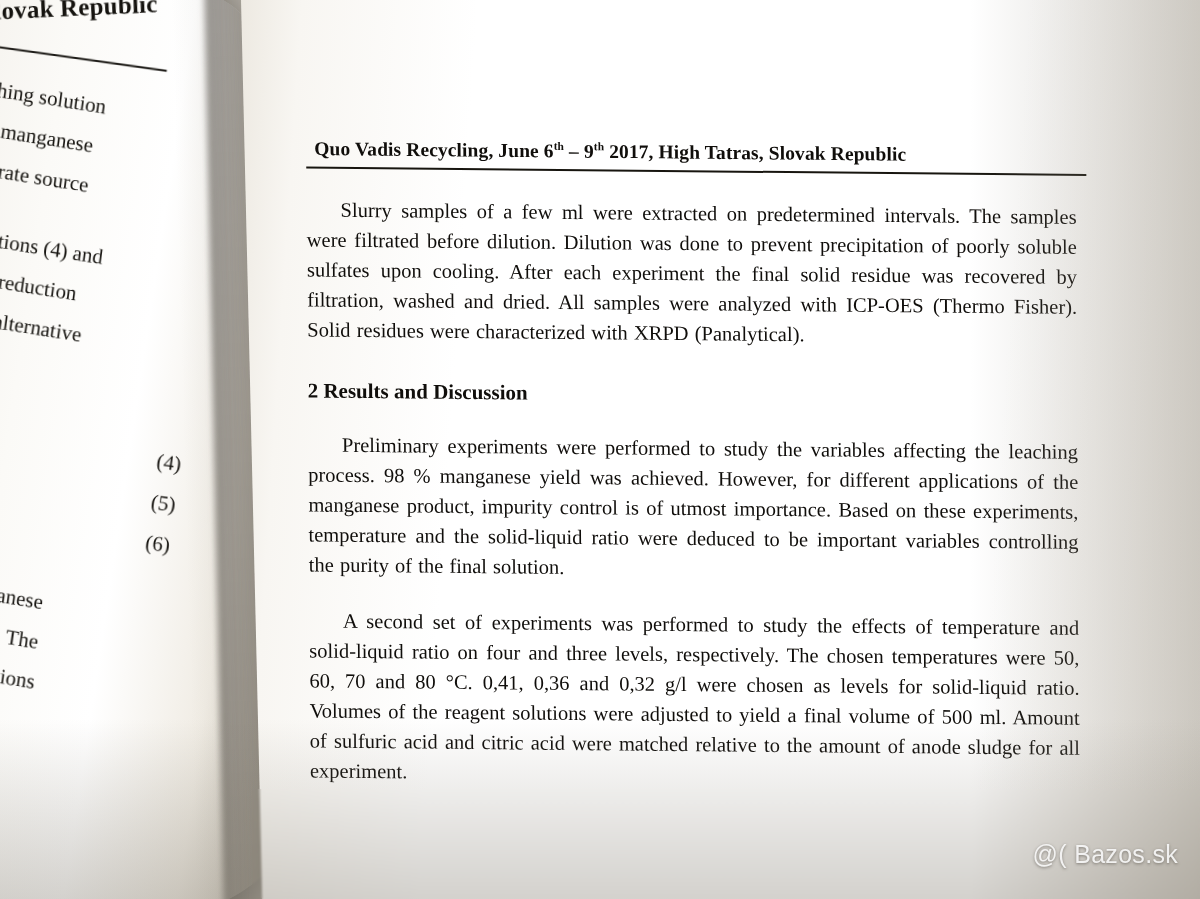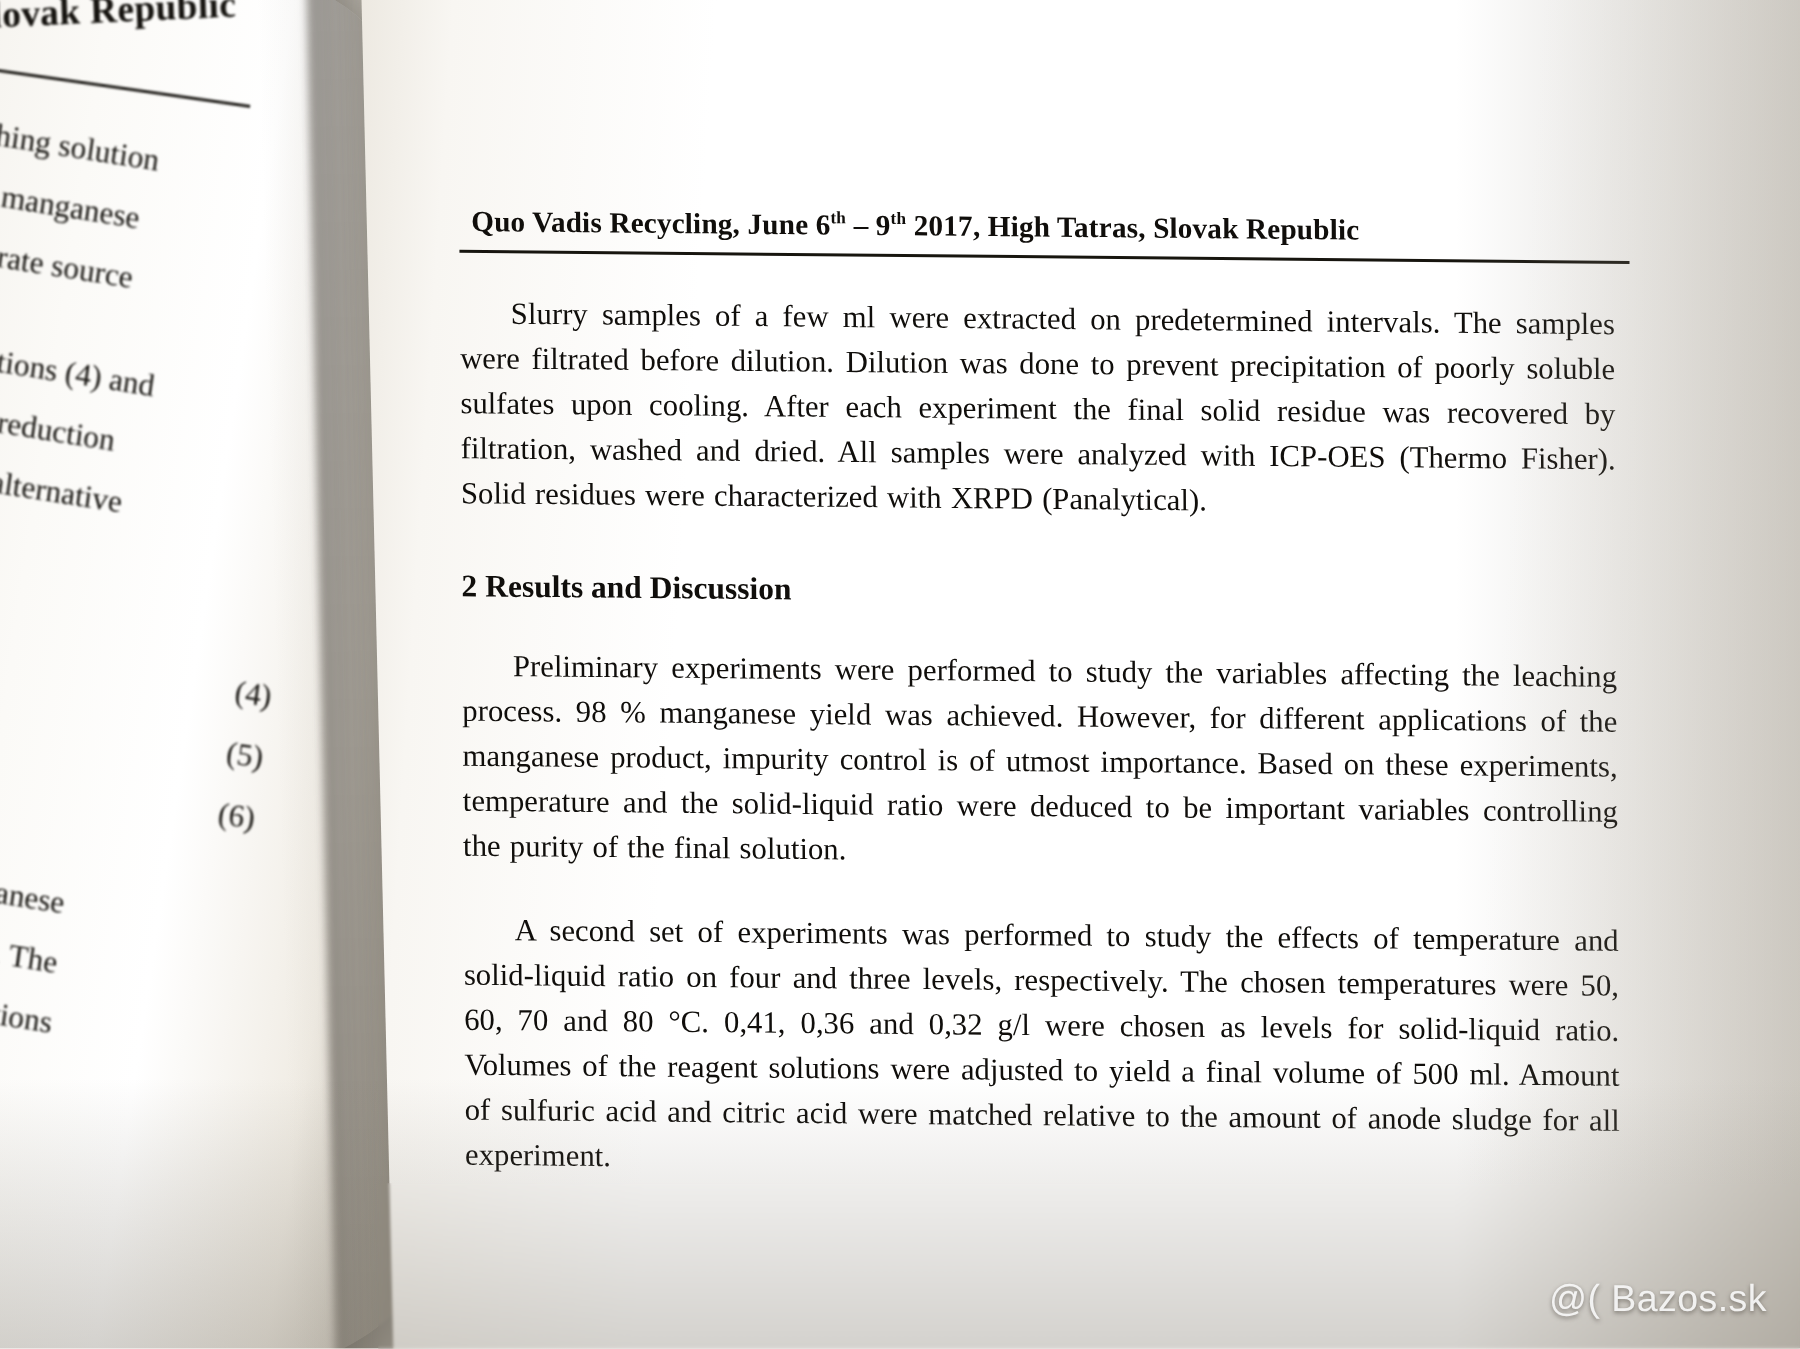--- a/index.html
+++ b/index.html
@@ -180,21 +180,21 @@
     width: 960px;
     height: 120px;
     backdrop-filter: blur(1.2px);
     pointer-events: none;
   }
 
   
   .watermark {
     position: absolute;
     right: 22px;
-    bottom: 18px;
+    bottom: 30px;
     font-family: "Liberation Sans", sans-serif;
     font-size: 25px;
     color: rgba(248,248,248,0.92);
     text-shadow: 0 1px 3px rgba(60,55,48,0.55);
     letter-spacing: .3px;
   }
 </style>
 </head>
 <body>
 

